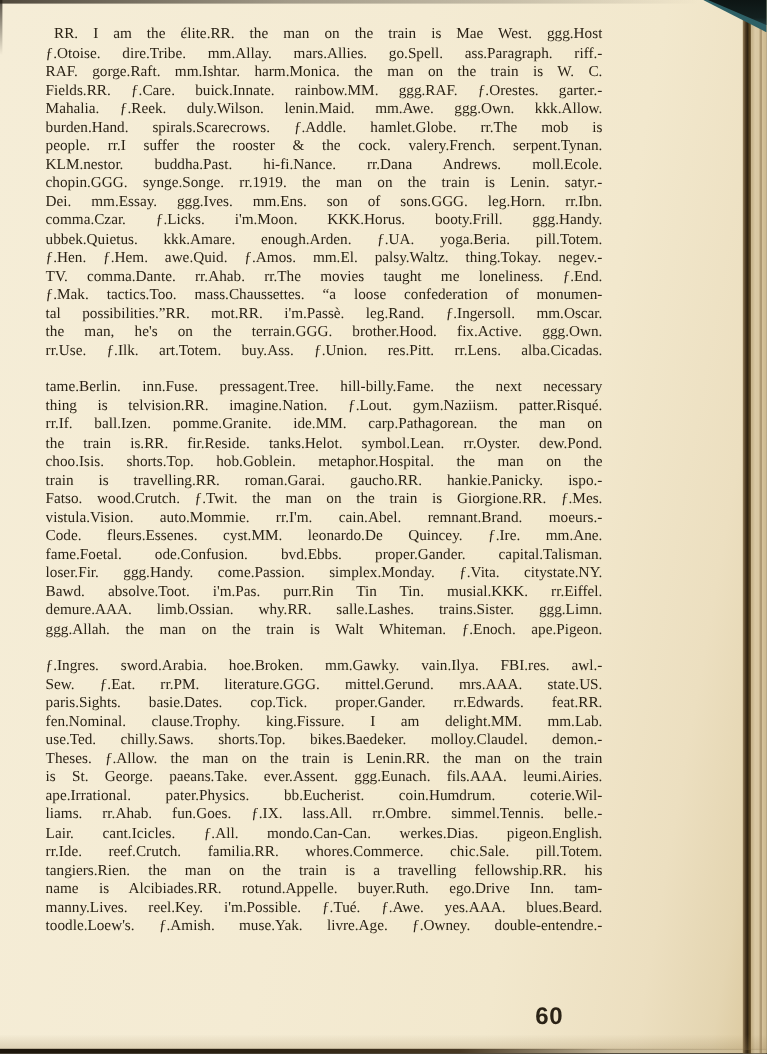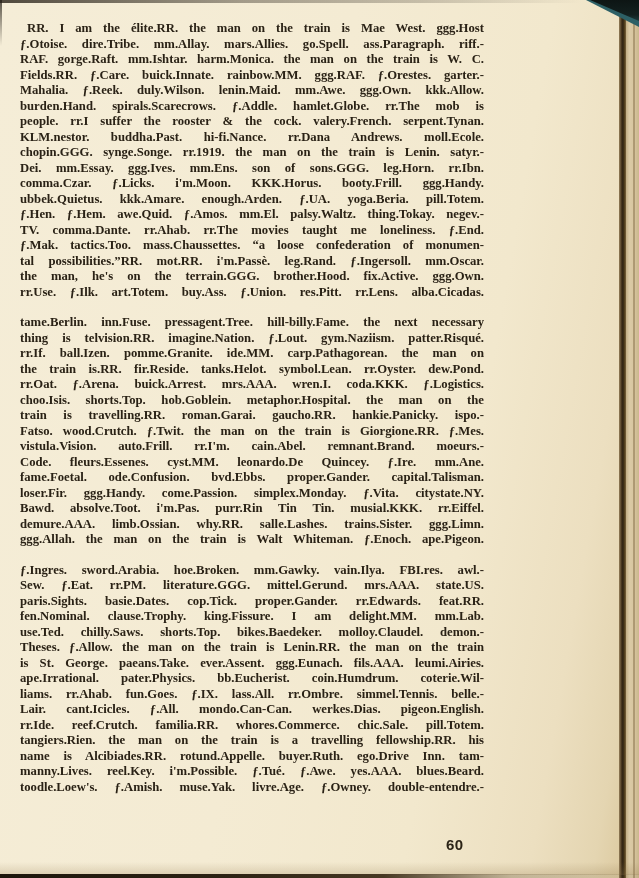--- a/index.html
+++ b/index.html
@@ -53,40 +53,39 @@
     background: linear-gradient(to bottom, rgba(145, 120, 75, 0), rgba(145, 120, 75, 0.25));
   }
   .bottom-scan-line {
     position: absolute; bottom: 0; left: 0; width: 100%; height: 4px;
     background: linear-gradient(to right,
       #1d160c 0%, #2c2213 35%, #473823 60%,
       rgba(90, 74, 46, 0.3) 80%, rgba(90, 74, 46, 0.08) 100%);
   }
   
   .text-block {
-    position: absolute; left: 20px; top: 21px; width: 464px;
+    position: absolute; left: 38px; top: 21px; width: 464px;
     font-size: 12.7px; line-height: 15.5px;
     color: #2a2216;
-    font-weight: bold;
     -webkit-font-smoothing: antialiased;
   }
   .para { margin: 0 0 15px 0; }
   .para:last-child { margin-bottom: 0; }
   .line {
     text-align: justify;
     text-align-last: justify;
     height: 15.5px;
     overflow: hidden;
     word-spacing: 0.04em;
   }
   .para-indent .line:first-child { text-indent: 7px; }
   .page-number {
     position: absolute; left: 446px; top: 836px;
     font-family: "Liberation Sans", sans-serif;
-    font-size: 15px; font-weight: 700;
+    font-size: 20px; font-weight: 700;
     letter-spacing: 0.5px;
     color: #2b2316;
   }
 </style>
 </head>
 <body>
 
 <div class="page">
 
   <div class="text-block">
@@ -108,25 +107,24 @@
         <div class="line">ƒ.Mak. tactics.Too. mass.Chaussettes. “a loose confederation of monumen-</div>
         <div class="line">tal possibilities.”RR. mot.RR. i'm.Passè. leg.Rand. ƒ.Ingersoll. mm.Oscar.</div>
         <div class="line">the man, he's on the terrain.GGG. brother.Hood. fix.Active. ggg.Own.</div>
         <div class="line">rr.Use. ƒ.Ilk. art.Totem. buy.Ass. ƒ.Union. res.Pitt. rr.Lens. alba.Cicadas.</div>
       </div>
     <div class="para">
         <div class="line">tame.Berlin. inn.Fuse. pressagent.Tree. hill-billy.Fame. the next necessary</div>
         <div class="line">thing is telvision.RR. imagine.Nation. ƒ.Lout. gym.Naziism. patter.Risqué.</div>
         <div class="line">rr.If. ball.Izen. pomme.Granite. ide.MM. carp.Pathagorean. the man on</div>
         <div class="line">the train is.RR. fir.Reside. tanks.Helot. symbol.Lean. rr.Oyster. dew.Pond.</div>
-        <div class="line">rr.Oat. ƒ.Arena. buick.Arrest. mrs.AAA. wren.I. coda.KKK. ƒ.Logistics.</div>
         <div class="line">choo.Isis. shorts.Top. hob.Goblein. metaphor.Hospital. the man on the</div>
         <div class="line">train is travelling.RR. roman.Garai. gaucho.RR. hankie.Panicky. ispo.-</div>
         <div class="line">Fatso. wood.Crutch. ƒ.Twit. the man on the train is Giorgione.RR. ƒ.Mes.</div>
-        <div class="line">vistula.Vision. auto.Frill. rr.I'm. cain.Abel. remnant.Brand. moeurs.-</div>
+        <div class="line">vistula.Vision. auto.Mommie. rr.I'm. cain.Abel. remnant.Brand. moeurs.-</div>
         <div class="line">Code. fleurs.Essenes. cyst.MM. leonardo.De Quincey. ƒ.Ire. mm.Ane.</div>
         <div class="line">fame.Foetal. ode.Confusion. bvd.Ebbs. proper.Gander. capital.Talisman.</div>
         <div class="line">loser.Fir. ggg.Handy. come.Passion. simplex.Monday. ƒ.Vita. citystate.NY.</div>
         <div class="line">Bawd. absolve.Toot. i'm.Pas. purr.Rin Tin Tin. musial.KKK. rr.Eiffel.</div>
         <div class="line">demure.AAA. limb.Ossian. why.RR. salle.Lashes. trains.Sister. ggg.Limn.</div>
         <div class="line">ggg.Allah. the man on the train is Walt Whiteman. ƒ.Enoch. ape.Pigeon.</div>
       </div>
     <div class="para">
         <div class="line">ƒ.Ingres. sword.Arabia. hoe.Broken. mm.Gawky. vain.Ilya. FBI.res. awl.-</div>
         <div class="line">Sew. ƒ.Eat. rr.PM. literature.GGG. mittel.Gerund. mrs.AAA. state.US.</div>

